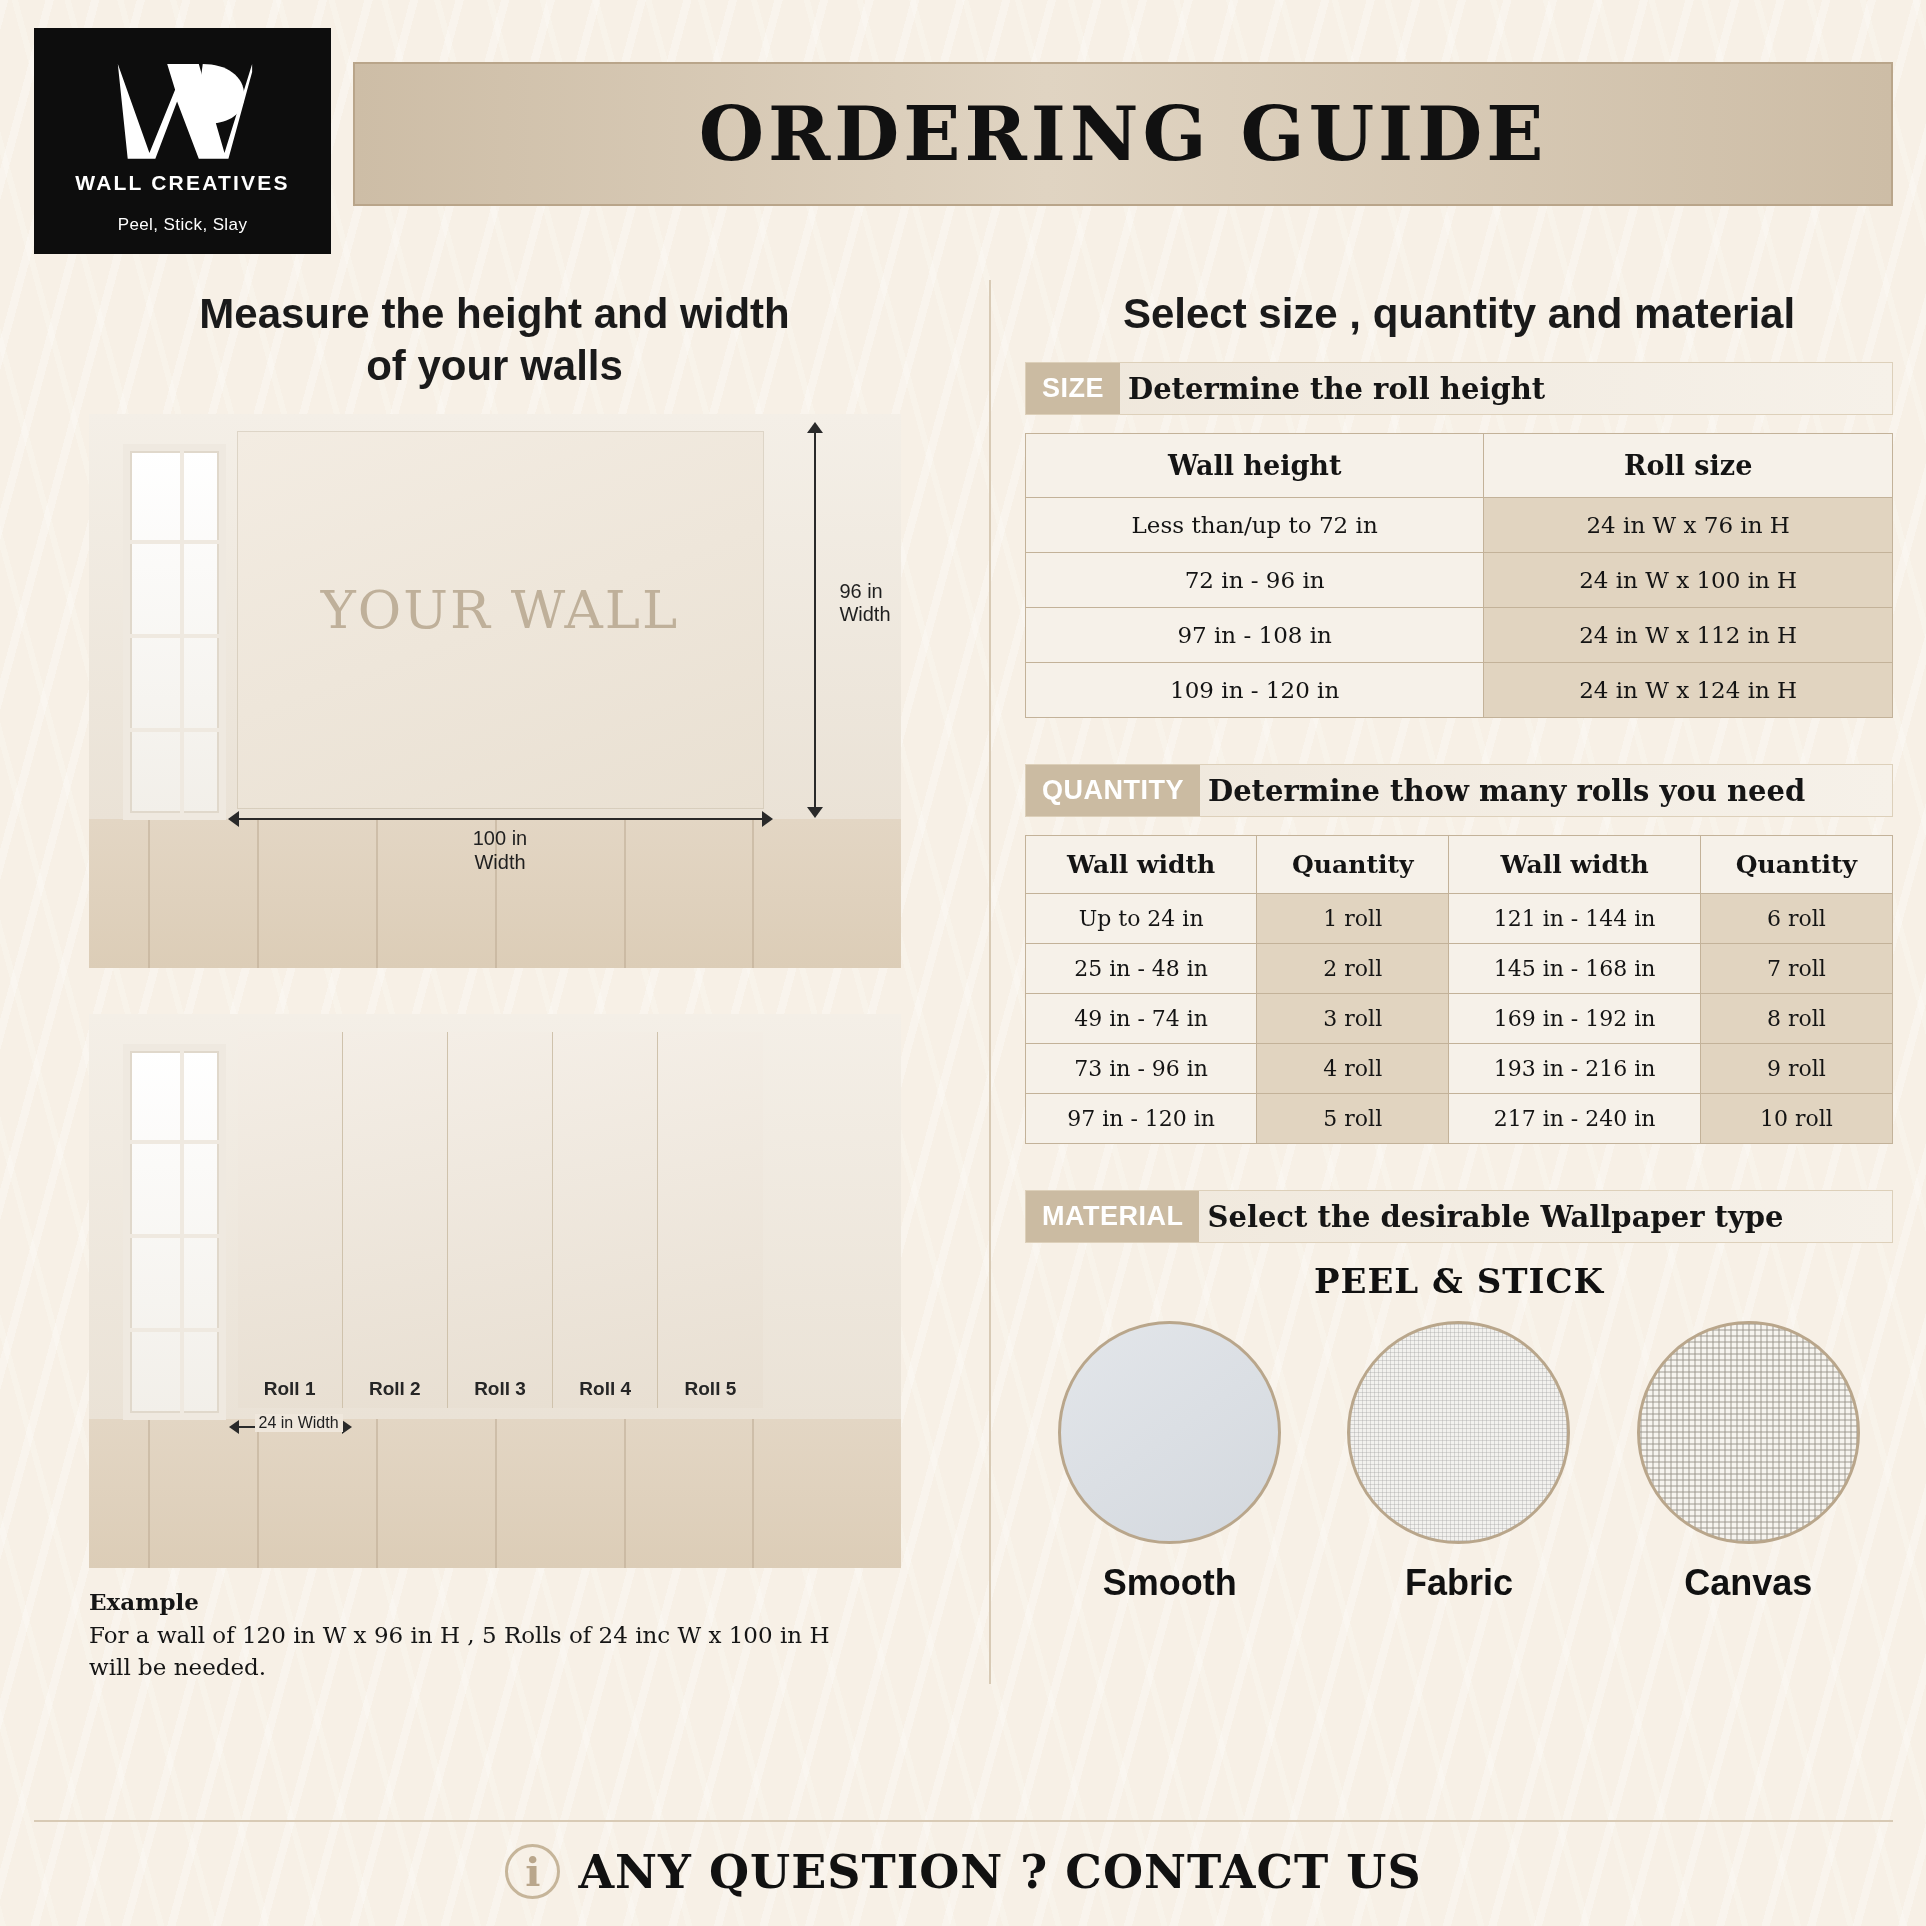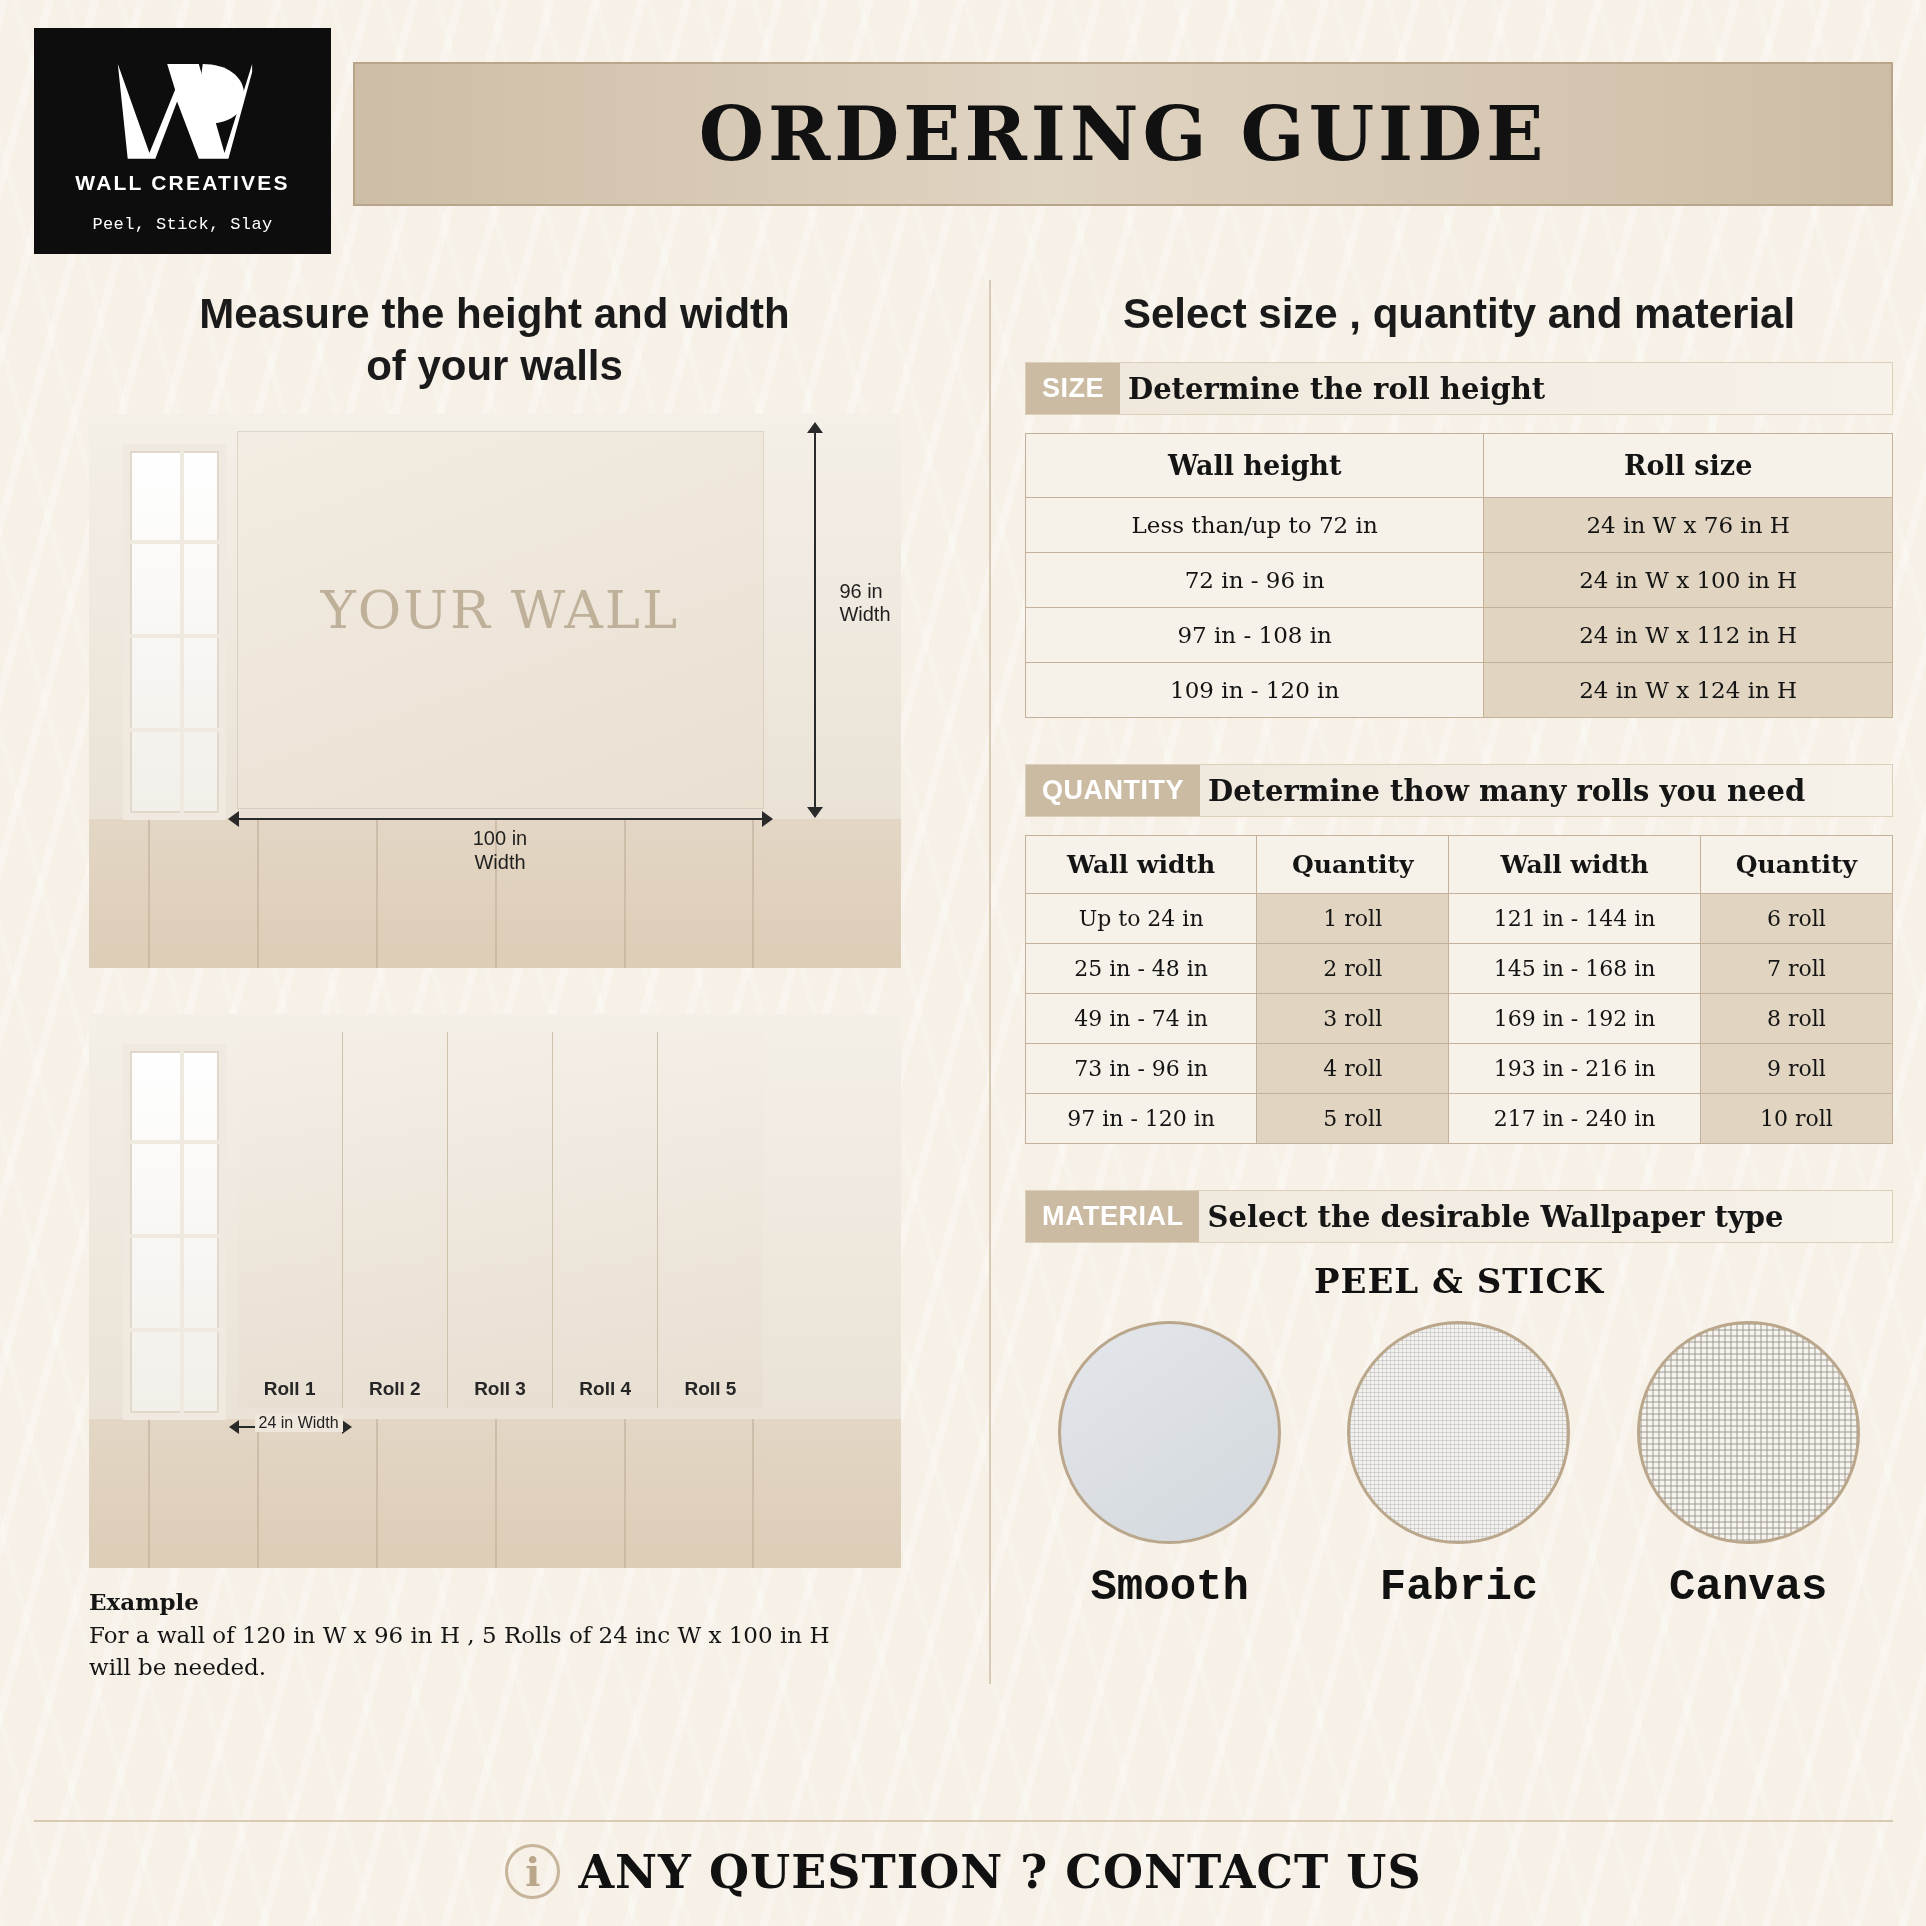--- a/index.html
+++ b/index.html
@@ -24,21 +24,21 @@
 
   
   .header{ display:flex; align-items:stretch; height:226px; }
   .logo-box{
     width:297px; background:#0d0d0d; color:#fff;
     display:flex; flex-direction:column; align-items:center; justify-content:center;
     padding:10px 0 8px 0;
   }
   .logo-mark{ width:158px; height:117px; display:block; }
   .logo-title{ font-size:21px; letter-spacing:2.2px; font-weight:700; margin-top:4px; }
-  .logo-sub{ font-size:17px; letter-spacing:0.4px; margin-top:20px; font-weight:400;font-family:Liberation Mono, monospace; }
+  .logo-sub{ font-size:17px; letter-spacing:0.4px; margin-top:20px; font-weight:400; }
   .title-bar{
     flex:1; margin-left:22px; margin-top:34px; height:144px;
     background:linear-gradient(90deg,#cdbda6 0%,#e0d4c2 45%,#cdbda6 100%);
     border:2px solid #b9a58a;
     display:flex; align-items:center; justify-content:center;
   }
   .title-bar h1{
     margin:0; font-family:"DejaVu Serif", serif; font-weight:700;
     font-size:75px; letter-spacing:4px; color:#111;
   }
@@ -190,21 +190,21 @@
       repeating-linear-gradient(0deg, rgba(160,160,160,.35) 0 1px, rgba(0,0,0,0) 1px 4px),
       repeating-linear-gradient(90deg, rgba(160,160,160,.35) 0 1px, rgba(0,0,0,0) 1px 4px);
   }
   .swatch.canvas{
     background:#f6f4ef;
     background-image:
       repeating-linear-gradient(0deg, rgba(150,145,135,.45) 0 2px, rgba(0,0,0,0) 2px 6px),
       repeating-linear-gradient(90deg, rgba(150,145,135,.45) 0 2px, rgba(0,0,0,0) 2px 6px);
   }
   .material .mname{
-    margin-top:18px; font-family:Liberation Mono, monospace; font-weight:700; font-size:44px; color:#111;
+    margin-top:18px; font-family:Liberation Sans, sans-serif; font-weight:700; font-size:36px; color:#111;
   }
 
   
   .footer{
     position:absolute; left:34px; right:34px; bottom:28px;
     border-top:2px solid #d8cab5; padding-top:22px;
     display:flex; align-items:center; justify-content:center;
   }
   .info-icon{
     width:55px; height:55px; border-radius:50%; border:3px solid #c6b59a;

